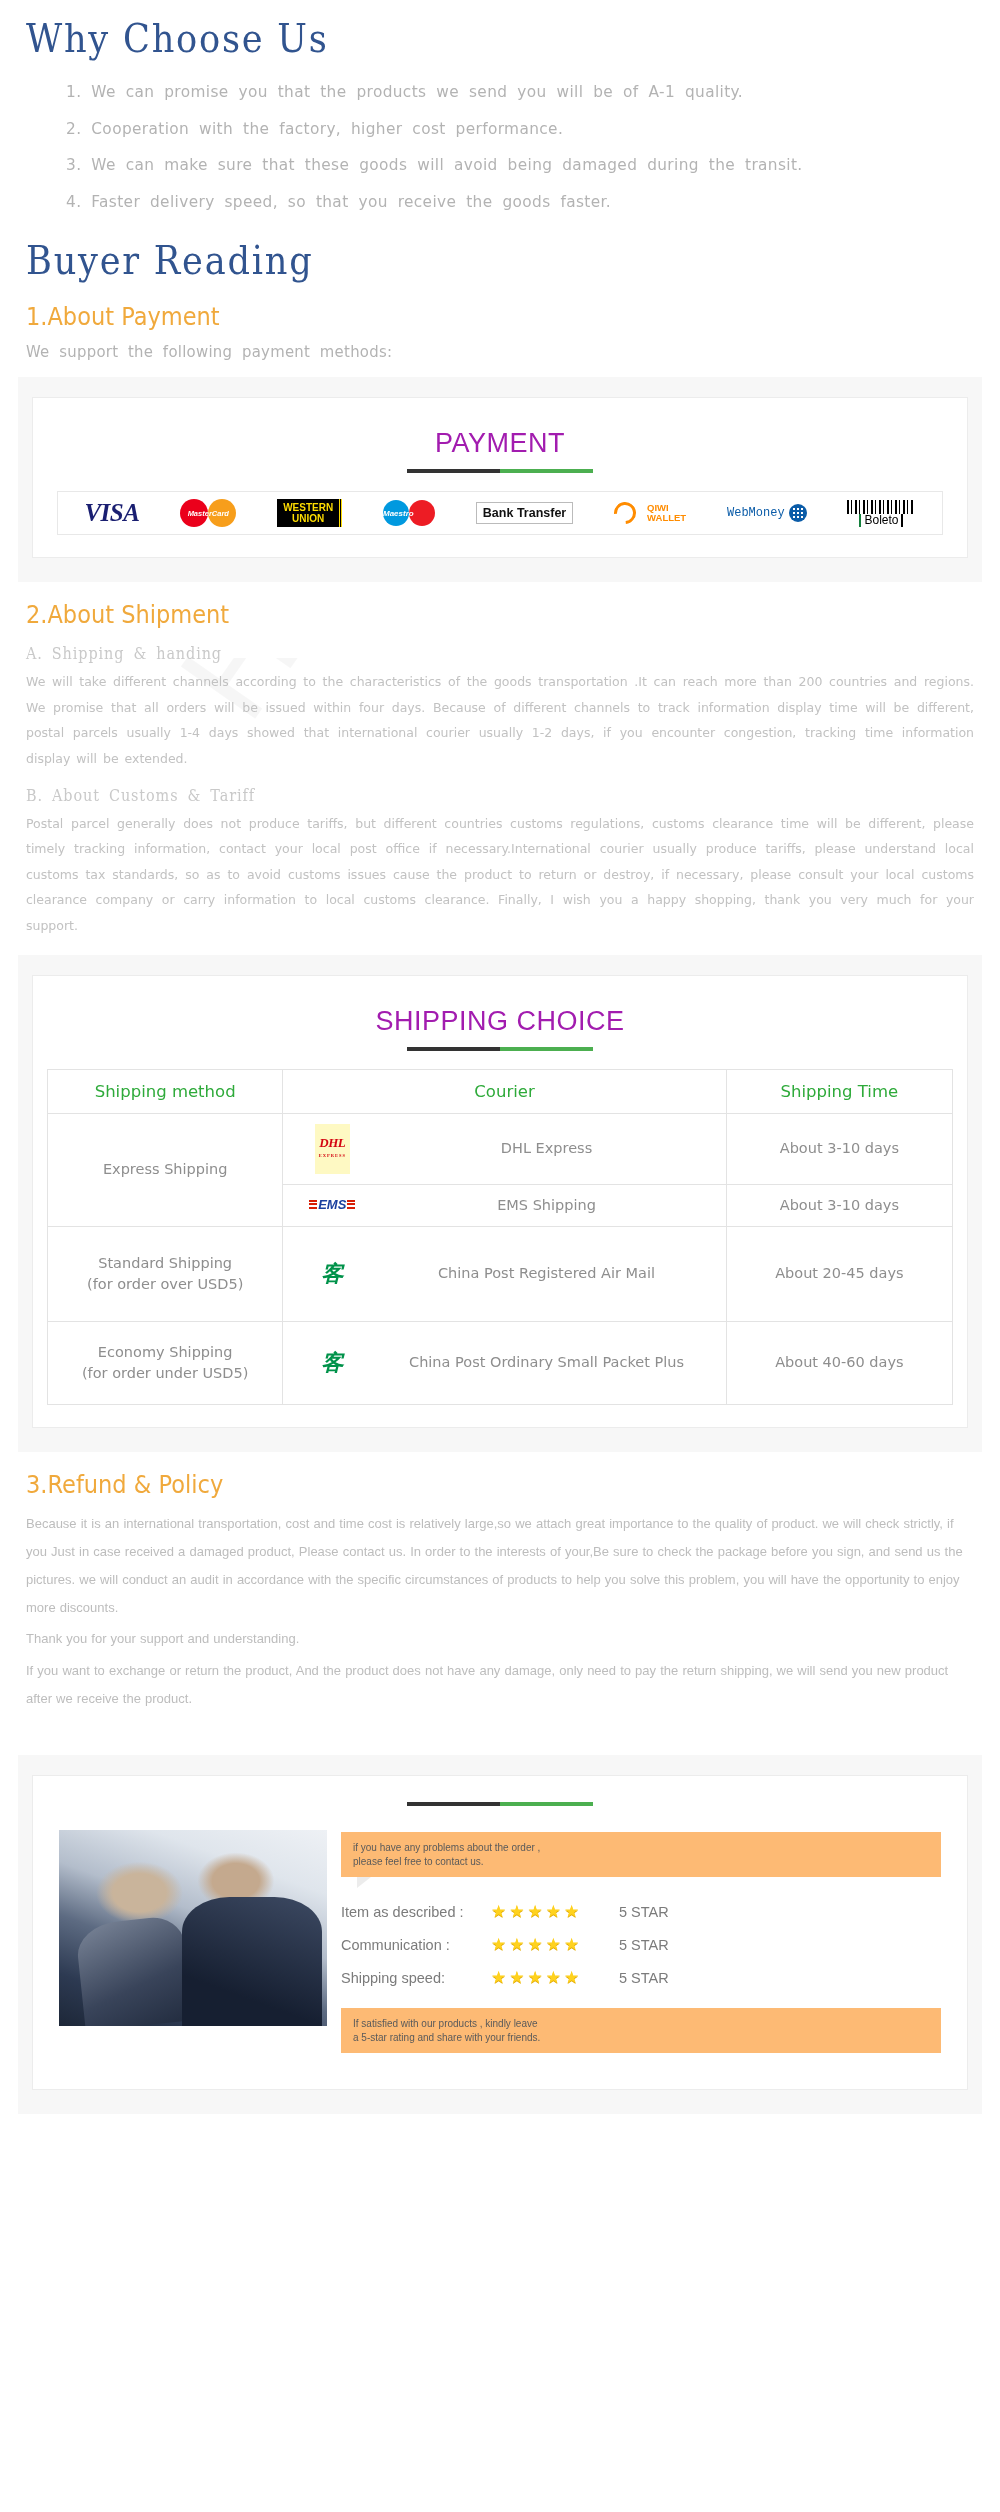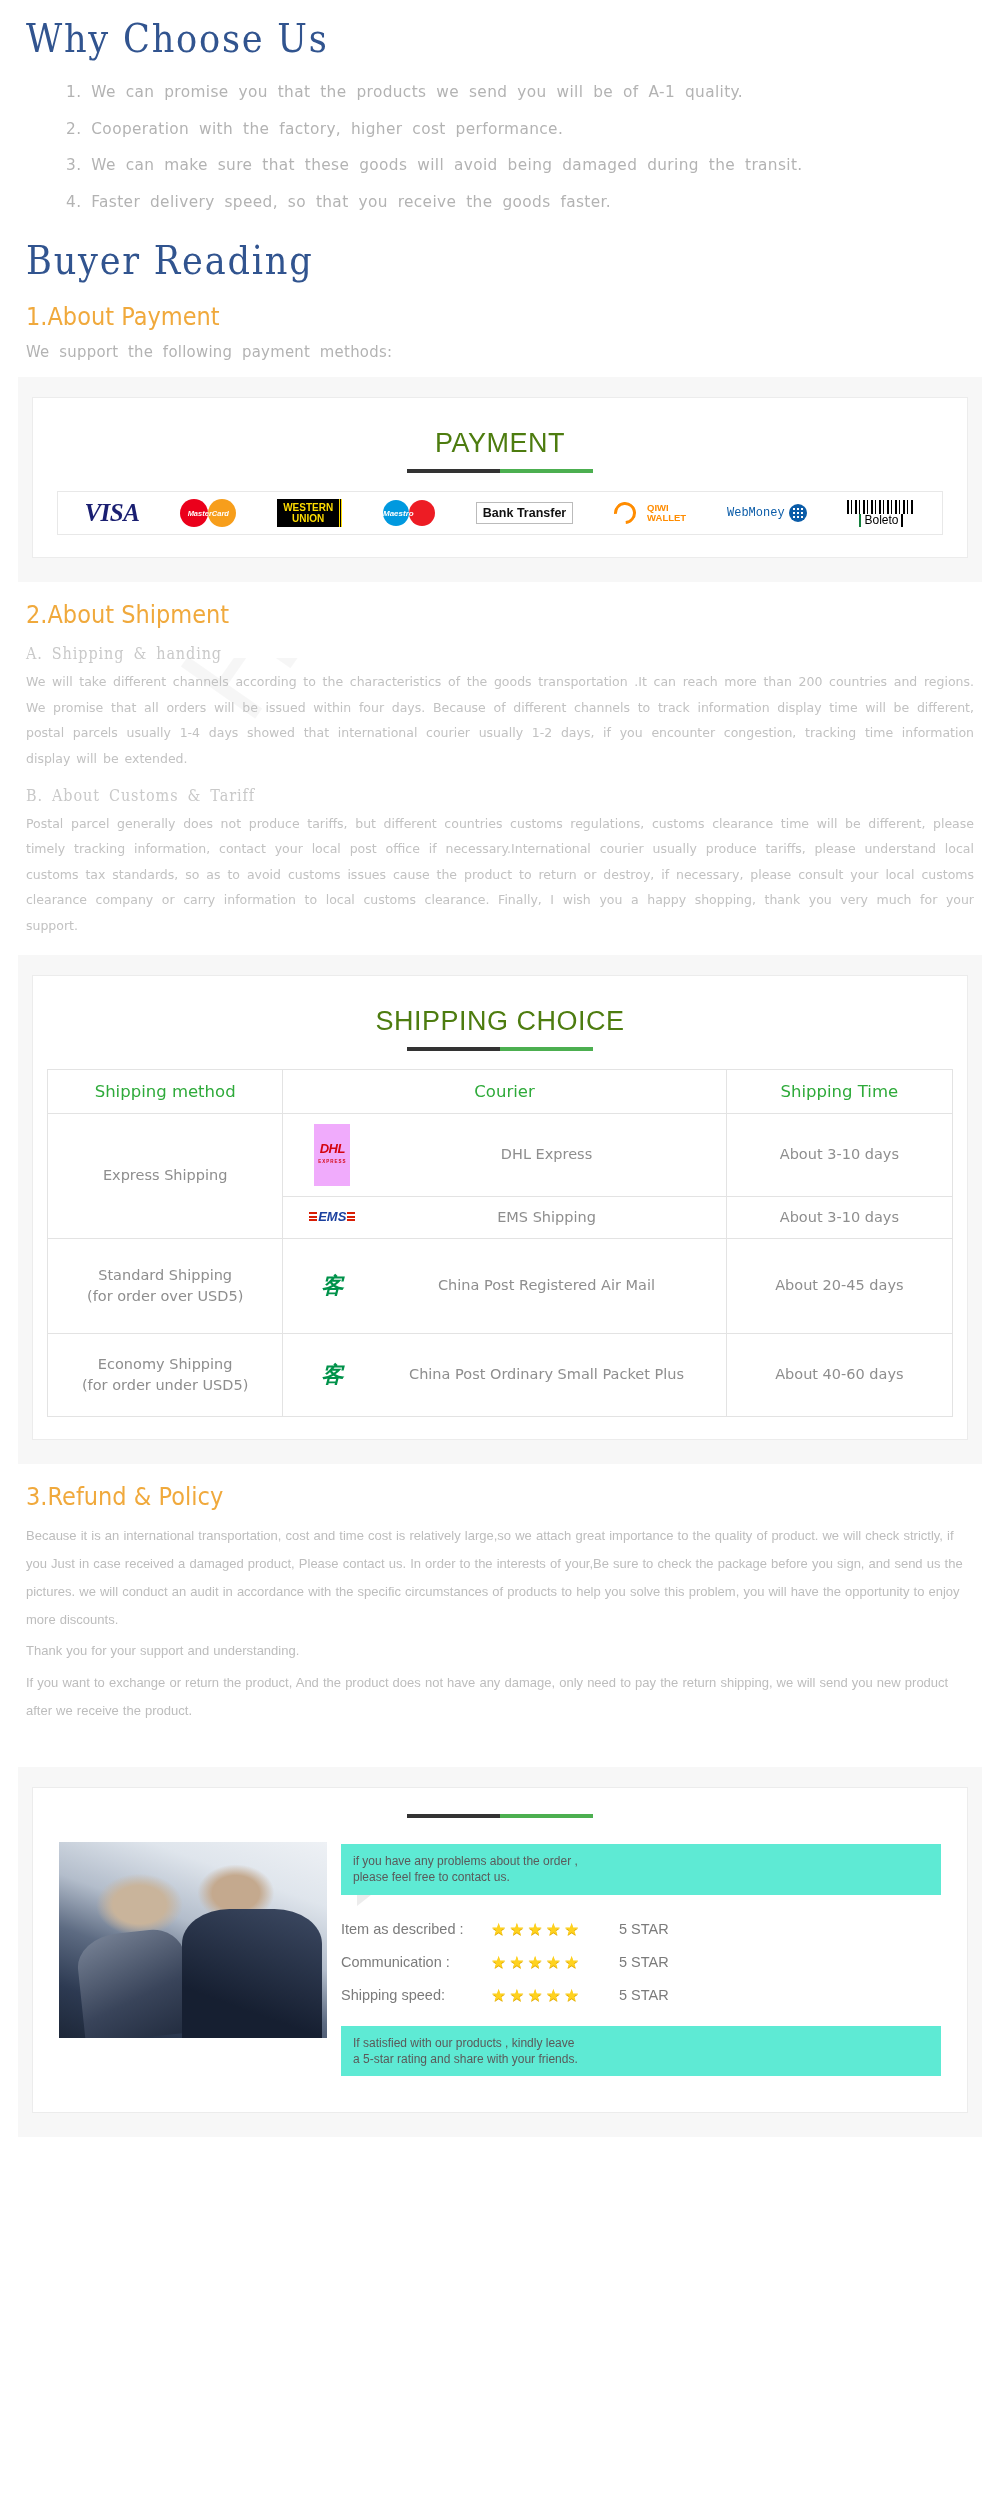--- a/index.html
+++ b/index.html
@@ -113,21 +113,21 @@
     position:relative;
   }
   .card-wrap {
     background:#f7f7f7;
     padding:6px;
     margin:16px 0 18px 0;
   }
 
   .banner-title {
     text-align:center;
-    color:#4d7c0f;
+    color:#a21caf;
     font-size:27px;
     font-weight:400;
     letter-spacing:0.5px;
     font-family:"Liberation Sans", sans-serif;
     margin:14px 0 6px 0;
   }
   .rule {
     width:186px; height:4px; margin:10px auto 18px auto;
     display:flex;
   }
@@ -233,23 +233,23 @@
     line-height:1.45;
   }
   .col-a { width:26%; }
   .col-b { width:49%; }
   .col-c { width:25%; }
   .courier-cell { display:flex; align-items:center; justify-content:flex-start; padding-left:6px; }
   .courier-cell .lg { width:78px; flex:0 0 78px; display:flex; justify-content:center; }
   .courier-cell .nm { flex:1; text-align:center; }
 
   .dhl {
-    background:#f0abfc; color:#d40511; font-weight:bold; font-style:italic;
-    font-size:13px; padding:18px 4px; line-height:13px;
-    font-family:Liberation Sans, sans-serif; letter-spacing:-0.5px;
+    background:#fef9c3; color:#d40511; font-weight:bold; font-style:italic;
+    font-size:13px; padding:12px 4px; line-height:13px;
+    font-family:Liberation Serif, serif; letter-spacing:-0.5px;
     text-align:center;
   }
   .dhl small { display:block; font-size:4.5px; font-style:normal; letter-spacing:1px; }
   .ems {
     color:#1a3f9e; font-weight:bold; font-style:italic; font-size:13px;
     font-family:"Liberation Sans", sans-serif; position:relative;
     padding:0 9px; line-height:14px;
   }
   .ems::before, .ems::after {
     content:""; position:absolute; top:2px; width:8px; height:10px;
@@ -279,22 +279,22 @@
     transform:rotate(-6deg);
   }
   .fb-photo::after {
     content:""; position:absolute; right:2%; top:34%; width:52%; height:68%;
     background:linear-gradient(200deg,#3d4a63,#161f31 70%);
     border-radius:34% 34% 0 0 / 26% 26% 0 0;
   }
   .fb-right { flex:1; padding-top:2px; }
 
   .bubble {
-    background:#5eead4; color:#5a5a5a;
-    font-size:12px; line-height:1.35; padding:9px 12px;
+    background:#fdba74; color:#5a5a5a;
+    font-size:10px; line-height:1.35; padding:9px 12px;
     position:relative; font-family:"Liberation Sans", sans-serif;
   }
   .bubble.top::after {
     content:""; position:absolute; left:16px; bottom:-11px;
     border-width:11px 14px 0 0; border-style:solid;
     border-color:#ececec transparent transparent transparent;
   }
   .ratings { margin:24px 0 20px 0; }
   .rating-row {
     display:flex; align-items:center;

